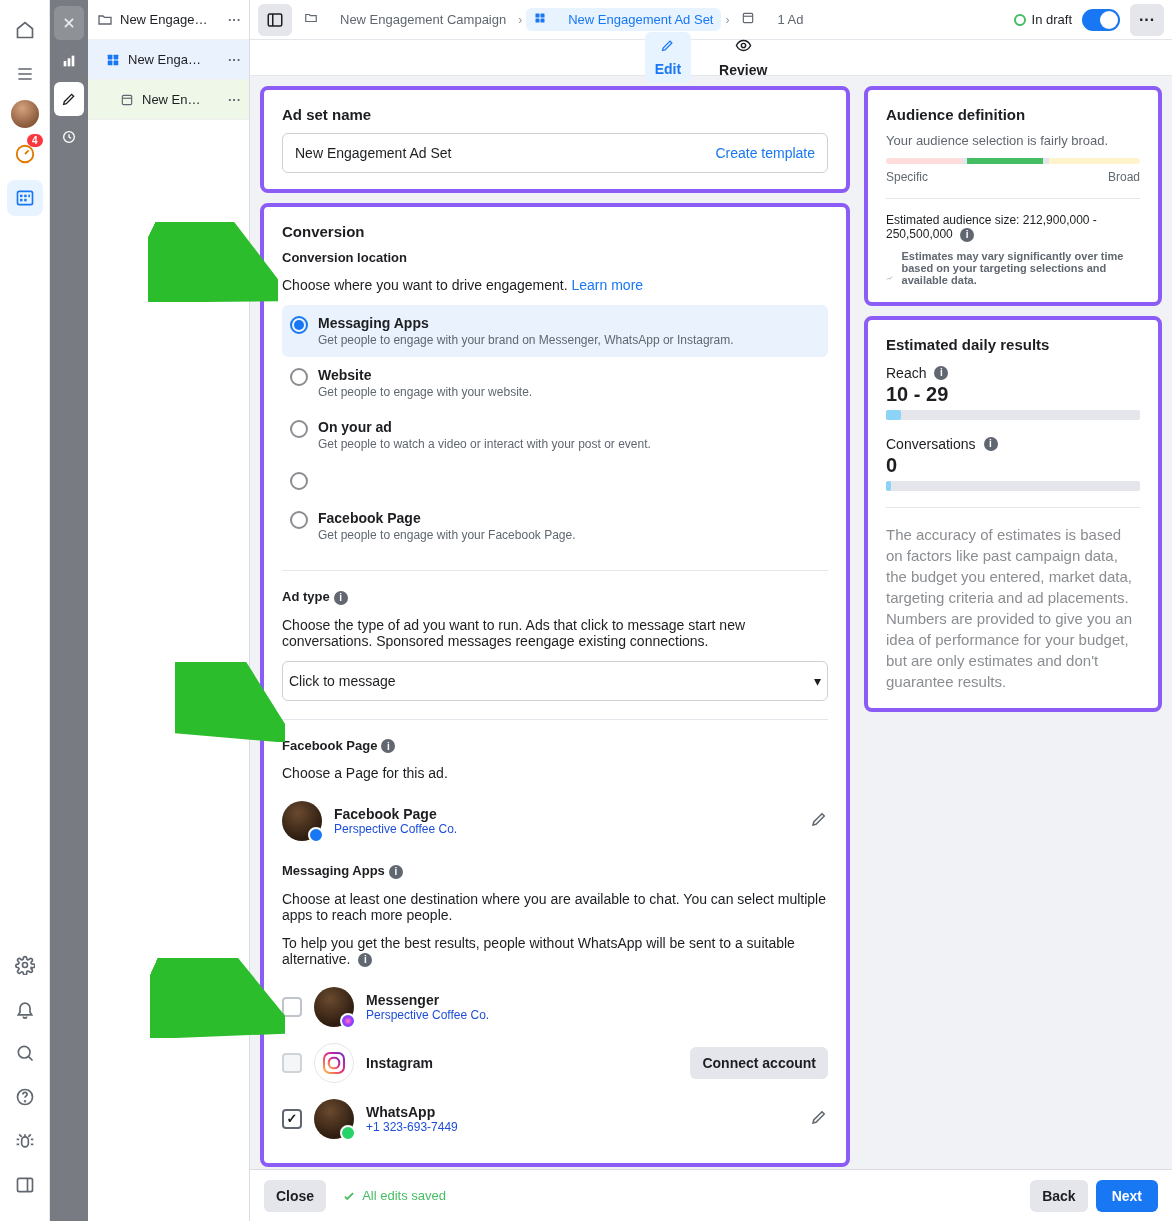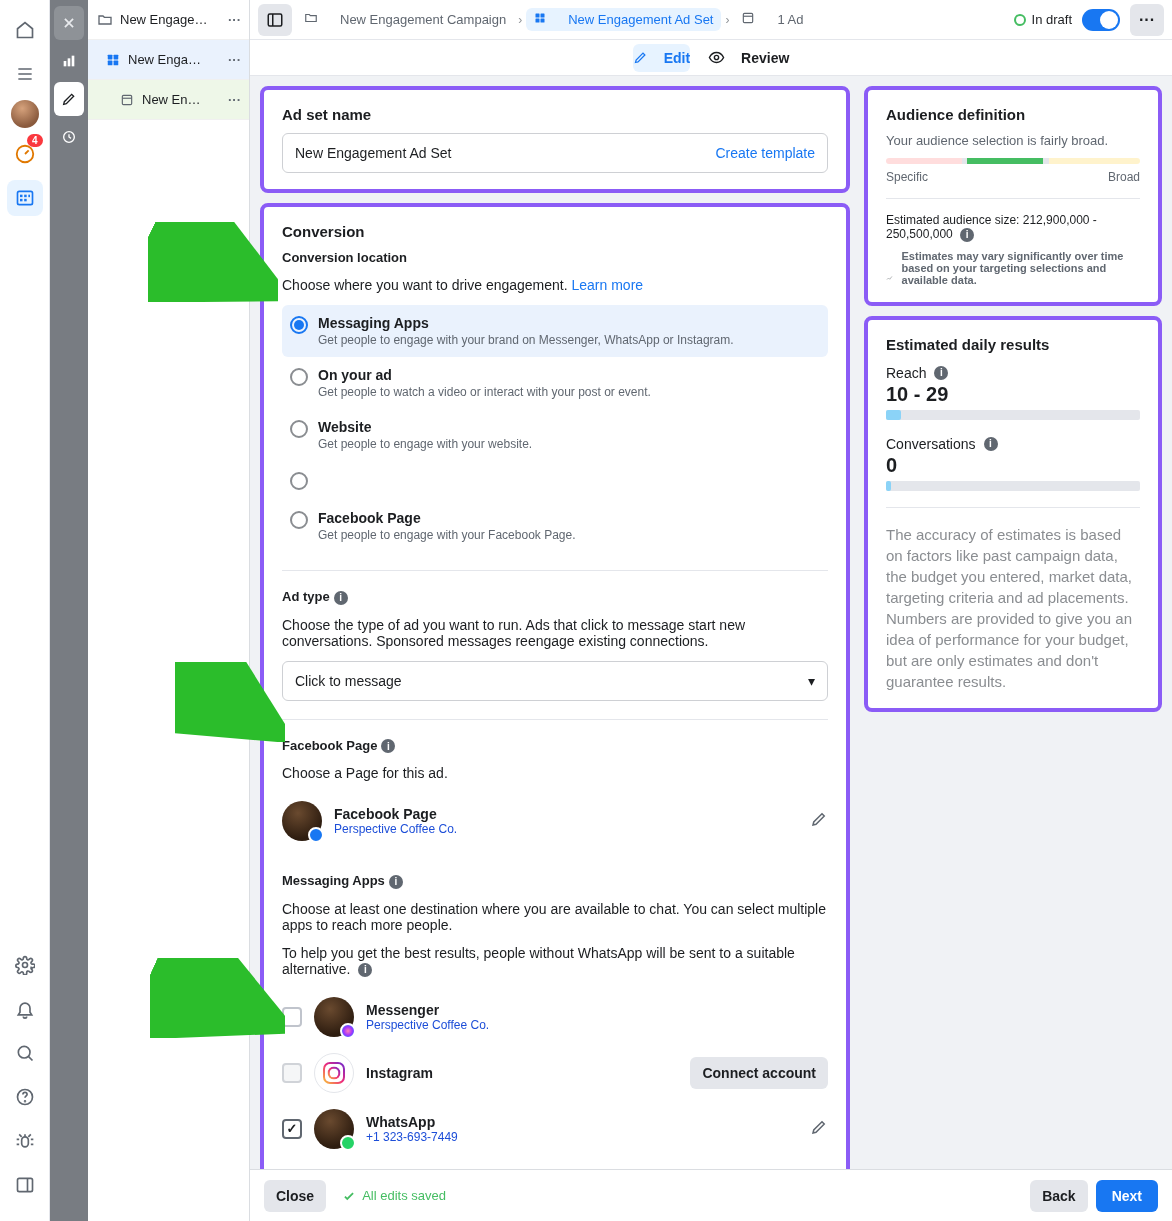--- a/index.html
+++ b/index.html
@@ -29,42 +29,42 @@
 .crumb.active { background: #e7f3ff; color: #1877f2; }
 .crumb .cic { color: inherit; }
 .chev { color: #909498; font-size: 12px; }
 .topright { margin-left: auto; display: flex; align-items: center; gap: 10px; }
 .draft { font-size: 13px; color: #1c1e21; display: flex; align-items: center; gap: 6px; }
 .draft::before { content: ""; width: 8px; height: 8px; border: 2px solid #45bd62; border-radius: 50%; background: #fff; }
 .toggle { width: 38px; height: 22px; background: #1877f2; border-radius: 11px; position: relative; cursor: pointer; }
 .toggle::after { content: ""; position: absolute; right: 2px; top: 2px; width: 18px; height: 18px; background: #fff; border-radius: 50%; }
 .kebab { width: 34px; height: 32px; background: #e4e6eb; border-radius: 6px; display: flex; align-items: center; justify-content: center; cursor: pointer; font-weight: 700; color: #1c1e21; }
 .tabs { height: 36px; display: flex; align-items: center; justify-content: center; gap: 18px; background: #fff; border-bottom: 1px solid #e4e6eb; }
-.tab { display: flex; align-items: center; gap: 16px; font-size: 14px; font-weight: 600; color: #1c1e21; padding: 6px 0; border-radius: 6px; cursor: pointer; }
+.tab { display: flex; align-items: center; gap: 8px; font-size: 14px; font-weight: 600; color: #1c1e21; padding: 6px 10px; border-radius: 6px; cursor: pointer; flex-direction: column; }
 .tab.active { background: #e7f3ff; color: #1877f2; }
 .body { flex: 1; display: flex; gap: 14px; padding: 10px 10px 0 10px; overflow: hidden; }
 .col-left { flex: 1; display: flex; flex-direction: column; gap: 10px; overflow-y: auto; }
 .card { background: #fff; border: 4px solid #8b5cf6; border-radius: 8px; padding: 16px 18px; }
 .card h3 { font-size: 15px; font-weight: 700; color: #1c1e21; margin-bottom: 10px; }
 .input-row { display: flex; align-items: center; border: 1px solid #ced0d4; border-radius: 6px; padding: 0 12px; height: 40px; }
 .input-row input { flex: 1; border: none; outline: none; font-size: 14px; color: #1c1e21; }
 .linkbtn { color: #1877f2; font-size: 14px; font-weight: 400; cursor: pointer; margin-left: 45px; }
 .sub { font-size: 13px; font-weight: 700; color: #1c1e21; margin-bottom: 12px; }
 .help { font-size: 14px; color: #1c1e21; margin-bottom: 12px; }
 .help a { color: #1877f2; text-decoration: none; }
 .radio { display: flex; gap: 10px; padding: 10px 8px; border-radius: 6px; cursor: pointer; }
 .radio.sel { background: #eaf2fd; }
 .radio .circ { width: 18px; height: 18px; border: 2px solid #8a8d91; border-radius: 50%; flex-shrink: 0; margin-top: 1px; display: flex; align-items: center; justify-content: center; }
 .radio.sel .circ { border-color: #1877f2; }
 .radio.sel .circ::after { content: ""; width: 10px; height: 10px; background: #1877f2; border-radius: 50%; }
 .radio .rt { font-size: 14px; font-weight: 600; color: #1c1e21; }
 .radio .rd { font-size: 12px; color: #606770; margin-top: 2px; }
 .hr { border: none; border-top: 1px solid #e4e6eb; margin: 18px 0; }
 .info-ic { display: inline-flex; width: 14px; height: 14px; background: #606770; color: #fff; border-radius: 50%; align-items: center; justify-content: center; font-size: 10px; font-weight: 700; margin-left: 4px; vertical-align: middle; }
-.select { border: 1px solid #ced0d4; border-radius: 6px; height: 40px; display: flex; align-items: center; padding: 0 12px; font-size: 14px; color: #1c1e21; cursor: pointer; }
+.select { border: 1px solid #ced0d4; border-radius: 6px; height: 40px; display: flex; align-items: center; padding: 0 6px; font-size: 14px; color: #1c1e21; cursor: pointer; }
 .select .caret { margin-left: auto; }
 .page-row { display: flex; align-items: center; gap: 12px; padding: 8px 0; }
 .page-av { width: 40px; height: 40px; border-radius: 50%; background: radial-gradient(circle at 40% 30%, #6a4a2f, #2e1d10 70%); position: relative; flex-shrink: 0; }
 .page-av .mini { position: absolute; right: -2px; bottom: -2px; width: 16px; height: 16px; border-radius: 50%; border: 2px solid #fff; }
 .mini.fb { background: #1877f2; }
 .mini.ms { background: radial-gradient(circle,#ff7db8,#a033ff,#0099ff); }
 .mini.wa { background: #25d366; }
 .ig-av { width: 40px; height: 40px; border-radius: 50%; border: 1px solid #e4e6eb; display: flex; align-items: center; justify-content: center; flex-shrink: 0; }
 .ig-glyph { width: 22px; height: 22px; border: 2.5px solid transparent; border-radius: 7px; background: linear-gradient(#fff,#fff) padding-box, linear-gradient(45deg,#f9ce34,#ee2a7b,#6228d7) border-box; position: relative; }
 .ig-glyph::after{content:"";position:absolute;width:9px;height:9px;border:2.5px solid transparent;border-radius:50%;left:50%;top:50%;transform:translate(-50%,-50%);background: linear-gradient(#fff,#fff) padding-box, linear-gradient(45deg,#f9ce34,#ee2a7b,#6228d7) border-box;}
@@ -296,29 +296,29 @@
         <div class="radio sel">
           <div class="circ"></div>
           <div>
               <div class="rt">Messaging Apps</div>
               <div class="rd">Get people to engage with your brand on Messenger, WhatsApp or Instagram.</div>
             </div>
         </div>
         <div class="radio">
           <div class="circ"></div>
           <div>
+              <div class="rt">Website</div>
+              <div class="rd">Get people to engage with your website.</div>
+            </div>
+        </div>
+        <div class="radio">
+          <div class="circ"></div>
+          <div>
               <div class="rt">On your ad</div>
               <div class="rd">Get people to watch a video or interact with your post or event.</div>
-            </div>
-        </div>
-        <div class="radio">
-          <div class="circ"></div>
-          <div>
-              <div class="rt">Website</div>
-              <div class="rd">Get people to engage with your website.</div>
             </div>
         </div>
         <div class="radio">
           <div class="circ"></div>
         </div>
         <div class="radio">
           <div class="circ"></div>
           <div>
               <div class="rt">Facebook Page</div>
               <div class="rd">Get people to engage with your Facebook Page.</div>
@@ -342,21 +342,21 @@
             </div>
           <div>
               <div class="pt">Facebook Page</div>
               <div class="pd">Perspective Coffee Co.</div>
             </div>
           <span class="pencil"><svg width="18" height="18" viewBox="0 0 24 24" fill="none" stroke="currentColor" stroke-width="2">
                 <path d="M4 20l4-1 11-11-3-3L5 16z"></path>
               </svg></span>
         </div>
 
-        <div class="sub" style="margin-top:24px;"><span>Messaging Apps</span><span class="info-ic">i</span></div>
+        <div class="sub" style="margin-top:14px;"><span>Messaging Apps</span><span class="info-ic">i</span></div>
         <div class="help">Choose at least one destination where you are available to chat. You can select multiple apps to reach more people.</div>
         <div class="help"><span>To help you get the best results, people without WhatsApp will be sent to a suitable alternative. </span><span class="info-ic">i</span></div>
 
         <div class="page-row">
           <div class="chk"></div>
           <div class="page-av">
               <div class="mini ms"></div>
             </div>
           <div>
               <div class="pt">Messenger</div>

